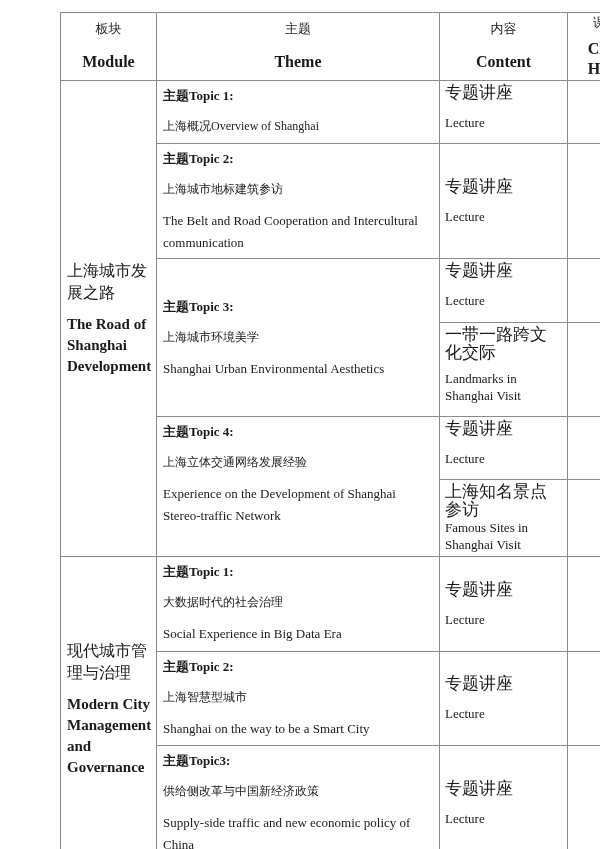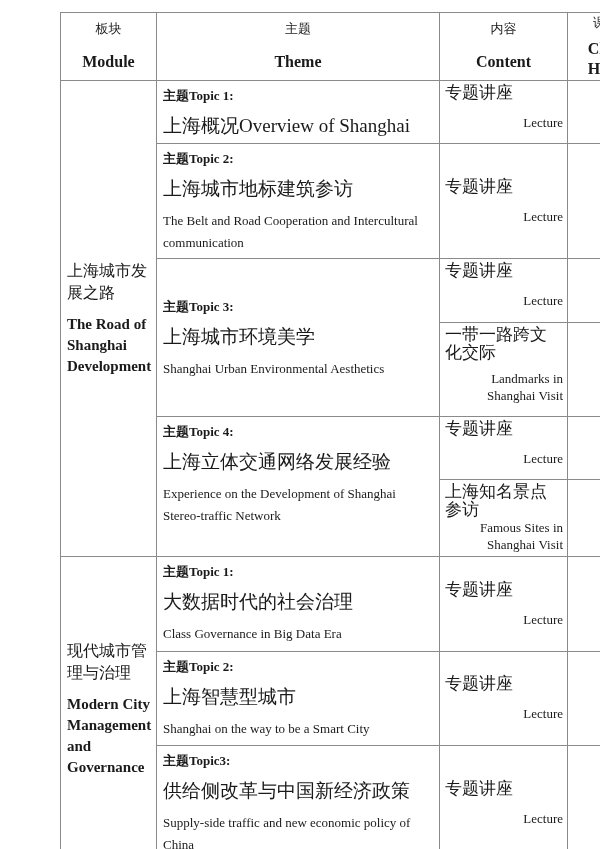--- a/index.html
+++ b/index.html
@@ -20,28 +20,28 @@
     th .en { display: block; font-weight: bold; font-size: 16px; }
     th.hour .zh { margin-bottom: 8px; }
     th.hour .en { line-height: 1.2; }
 
     .module-cell { vertical-align: middle !important; padding: 0 4px 0 6px !important; }
     .module-cell .zh { display: block; font-size: 16px; line-height: 22px; margin-bottom: 10px; }
     .module-cell .en { display: block; font-weight: bold; font-size: 15px; line-height: 21px; }
 
     .theme-cell { padding: 6px 4px 4px 6px !important; }
     .theme-cell .topic { display: block; font-weight: bold; font-size: 13px; line-height: 18px; margin-bottom: 12px; font-family: Liberation Serif, serif; }
-    .theme-cell .zh { display: block; font-size: 19px; line-height: 18px; margin-bottom: 12px; }
+    .theme-cell .zh { display: block; font-size: 12px; line-height: 18px; margin-bottom: 12px; }
     .theme-cell .en { display: block; font-size: 13px; line-height: 22px; }
     .theme-cell.inline .zh { margin-bottom: 0; }
     .theme-cell.mid { vertical-align: middle !important; }
 
     .content-cell { padding: 3px 4px 3px 5px !important; }
     .content-cell .zh { display: block; font-size: 17px; line-height: 18px; margin-bottom: 12px; }
-    .content-cell .en { display: block; font-size: 13px; line-height: 17px; text-align: right; }
+    .content-cell .en { display: block; font-size: 13px; line-height: 17px; }
     .content-cell.mid { vertical-align: middle !important; }
     .content-cell .zh.tight { margin-bottom: 8px; }
     .content-cell .zh.flat { margin-bottom: 0; }
 
     .hour-cell { text-align: center; vertical-align: middle !important; font-size: 13px; }
   </style>
 </head>
 <body>
 
 <table class="curriculum">
@@ -143,21 +143,21 @@
     </tr>
 
     <tr style="height:95px">
       <td class="module-cell" rowspan="3">
         <span class="zh">现代城市管理与治理</span>
         <span class="en">Modern City Management and Governance</span>
       </td>
       <td class="theme-cell">
         <span class="topic">主题Topic 1:</span>
         <span class="zh">大数据时代的社会治理</span>
-        <span class="en">Class Governance in Big Data Era</span>
+        <span class="en">Social Experience in Big Data Era</span>
       </td>
       <td class="content-cell mid">
         <span class="zh">专题讲座</span>
         <span class="en">Lecture</span>
       </td>
       <td class="hour-cell">2</td>
     </tr>
 
     <tr style="height:94px">
       <td class="theme-cell">

